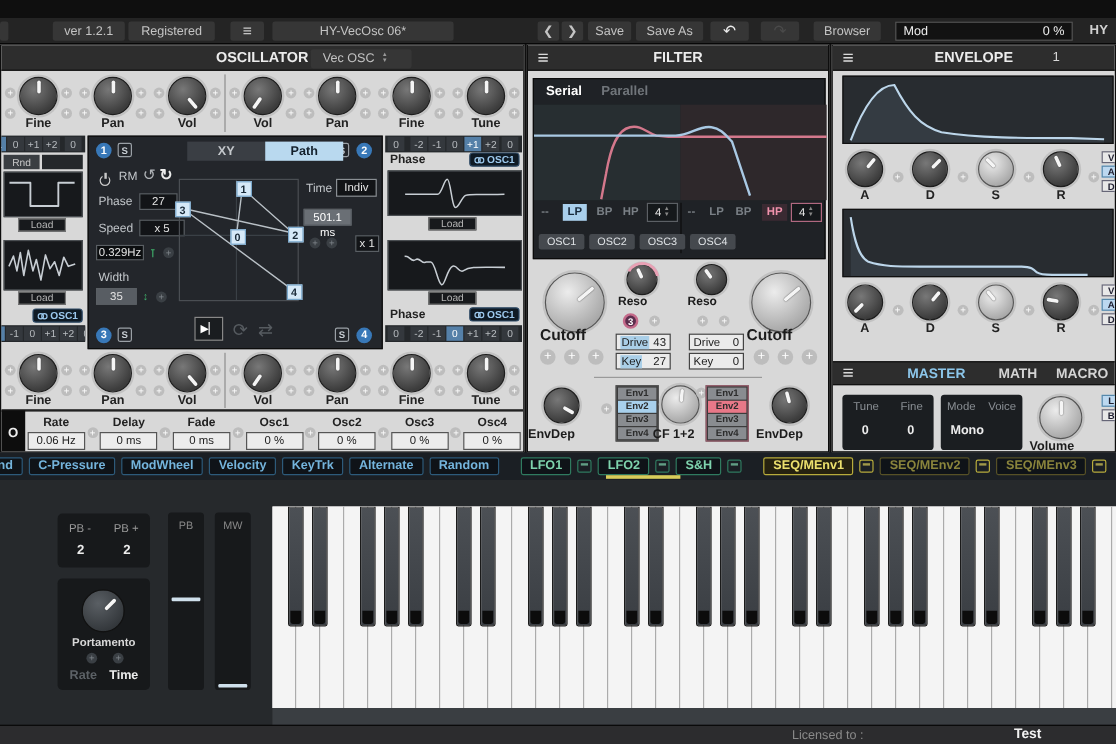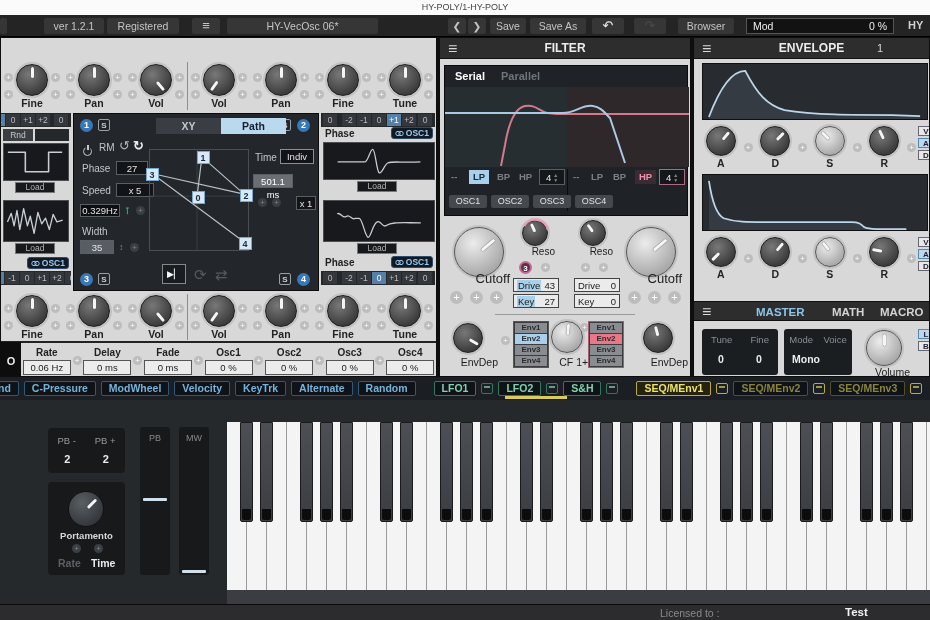--- a/index.html
+++ b/index.html
@@ -71,21 +71,21 @@
 
 .fpanel{position:absolute;left:4px;top:27px;width:244px;height:151px;background:#1f2226;border:1px solid #0b0b0b;}
 .ftab{position:absolute;top:4px;font-size:11px;font-weight:bold;}
 .fgraph{position:absolute;left:0;top:21px;width:244px;height:80px;}
 .chip{position:absolute;height:14px;font-size:9.5px;font-weight:bold;line-height:14px;text-align:center;color:#7a8086;}
 .chip.lpon{background:#a9cfec;color:#16283a;padding:0 4px;}
 .chip.hpon{background:#3a2a32;color:#f092ac;padding:0 4px;}
 .slope{position:absolute;width:26px;height:16px;background:#15181b;border:1px solid #5c6065;color:#e8e8e8;font-size:9.5px;text-align:center;line-height:15px;}
 .slope i{font-style:normal;font-size:5px;color:#888;display:inline-block;vertical-align:middle;line-height:5px;margin-left:2px;}
 .oscbtn{position:absolute;top:129px;width:38px;height:13px;background:#45494e;color:#dfe3e6;font-size:9px;text-align:center;line-height:13px;border-radius:2px;}
-.flabel{position:absolute;font-weight:normal;color:#1c1c1c;text-align:right;}
+.flabel{position:absolute;font-weight:bold;color:#1c1c1c;text-align:left;}
 .lfield{position:absolute;width:46px;height:14px;background:#ebebeb;border:1px solid #444;color:#1a1a1a;font-size:9.5px;display:flex;justify-content:space-between;align-items:center;padding:0 3px;}
 .lfield .hl{background:#aacfe8;padding:0 1px;}
 .badge{position:absolute;width:13px;height:13px;border-radius:50%;background:#5c2f4e;border:2px solid #c46a8a;color:#fff;font-size:8px;font-weight:bold;text-align:center;line-height:12px;}
 .stack{position:absolute;width:36px;background:#3c3c3c;border:1px solid #555;display:flex;flex-direction:column;gap:1px;padding:1px;}
 .stack .it{height:10px;background:#898c90;color:#2c2c2c;font-size:8px;font-weight:bold;text-align:center;line-height:10px;}
 .stack .it.selb{background:#a8d0ec;}
 .stack .it.selr{background:#e87888;}
 .stack.red{border-color:#a06070;}
 .arcsvg{position:absolute;pointer-events:none;}
 
@@ -137,23 +137,20 @@
 .footer .nam{position:absolute;left:845px;top:1px;font-size:11.5px;font-weight:bold;color:#f2f2f2;}
 .abs{position:absolute;}
 .updn{display:inline-flex;flex-direction:column;font-size:5px;line-height:5px;color:#999;vertical-align:middle;margin-left:6px;}
 svg{display:block;}
 </style>
 </head>
 <body>
 
 <div id="app">
 
-  <div class="topstrip">
-    <span>HY-POLY/1-HY-POLY</span>
-  </div>
 
   <div class="toolbar">
     <span class="tbtn" style="left:0;width:7px;"></span>
     <span class="tbtn" style="left:44px;width:60px;">ver 1.2.1</span>
     <span class="tbtn" style="left:107px;width:72px;">Registered</span>
     <span class="tbtn" style="left:192px;width:28px;font-size:13px;">≡</span>
     <span class="tbtn" style="left:227px;width:151px;">HY-VecOsc 06*</span>
     <span class="tbtn" style="left:448px;width:18px;">❮</span>
     <span class="tbtn" style="left:468px;width:18px;">❯</span>
     <span class="tbtn" style="left:490px;width:36px;">Save</span>
@@ -162,20 +159,27 @@
     <span class="tbtn" style="left:634px;width:32px;color:#4a4a4a;font-size:13px;">↷</span>
     <span class="tbtn" style="left:678px;width:56px;">Browser</span>
     <span class="tmod" style="left:746px;width:148px;">
         <b style="font-weight:normal;">Mod</b>
         <b style="font-weight:normal;">0 %</b>
       </span>
     <span class="abs" style="left:908px;top:4px;color:#d0d0d0;font-size:11px;font-weight:bold;">HY</span>
   </div>
 
   <div class="sec osc-sec">
+    <div class="sec-hdr">
+      <span class="sec-title">OSCILLATOR</span>
+      <span class="tbtn" style="left:258px;top:3px;width:84px;text-align:left;padding-left:10px;"><b style="font-weight:normal;">Vec OSC</b><span class="updn">
+            <i>▲</i>
+            <i>▼</i>
+          </span></span>
+    </div>
     <div class="krow" style="top:21px;height:54px;" id="osc-krow-top">
         <div class="kblock">
           <div class="kcol">
             <span class="plus">+</span>
             <span class="plus">+</span>
           </div>
           <div class="kcenter">
             <div class="knob" style="height: 32px; width: 32px;">
               <div class="ptr" style="transform: rotate(0deg);"></div>
             </div>

